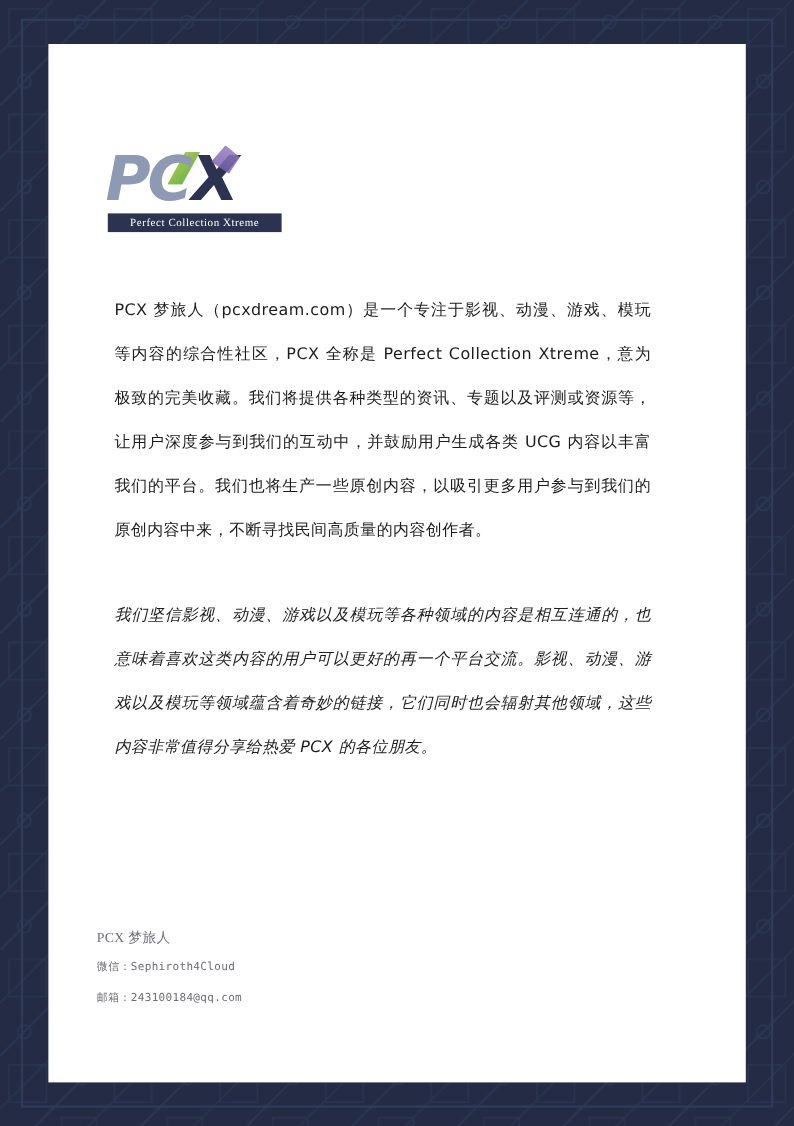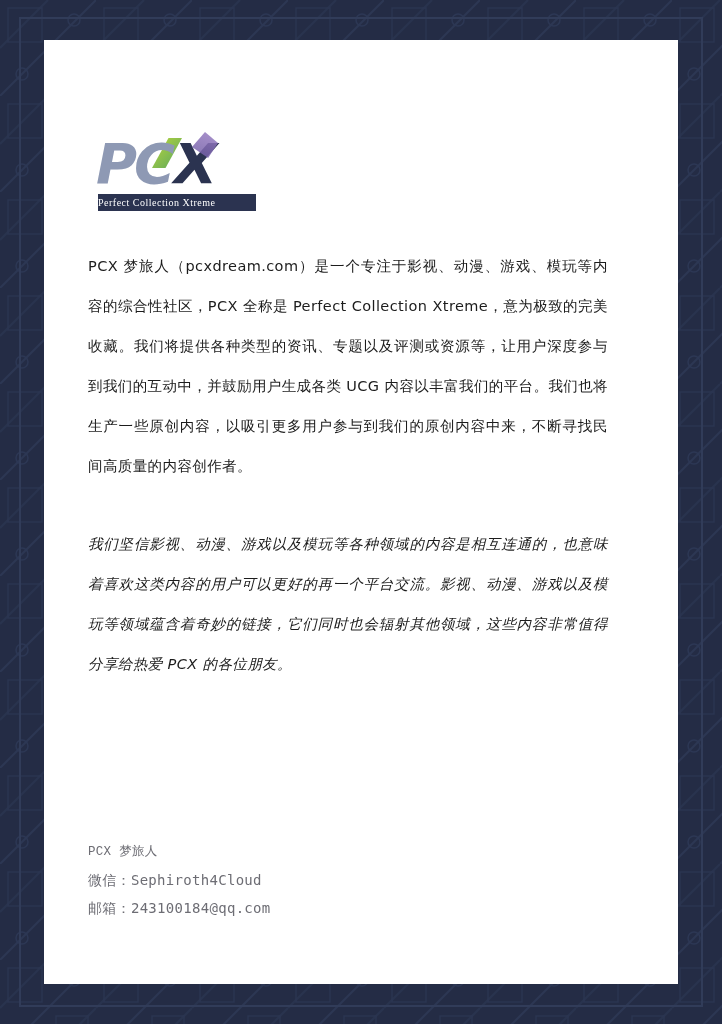--- a/index.html
+++ b/index.html
@@ -89,61 +89,62 @@
     left: 2px;
     top: 58px;
     width: 158px;
     height: 17px;
     background: #2b3350;
     color: #ffffff;
     font-family: "Liberation Serif", serif;
     font-size: 10px;
     line-height: 17px;
     letter-spacing: 0.5px;
+    text-align: center;
     white-space: nowrap;
     box-sizing: border-box;
   }
 
   
   #body-text {
     position: absolute;
     left: 44px;
     top: 206px;
     width: 520px;
   }
   .para {
     font-family: "DejaVu Sans", "Liberation Sans", sans-serif;
     font-size: 14.5px;
     line-height: 40px;
     color: #1c1c1c;
     text-align: justify;
     text-justify: inter-character;
-    margin: 0;
+    margin: 16px;
     letter-spacing: 0.4px;
   }
   .para.first { text-indent: 0; }
   .para.second { margin-top: 38px; font-style: italic; }
 
   
   #signature {
     position: absolute;
     left: 44px;
     top: 798px;
     width: 420px;
   }
   .sig-line {
     font-family: "DejaVu Sans Mono", "Liberation Mono", monospace;
-    font-size: 14px;
+    font-size: 10px;
     line-height: 28px;
     color: #6d6d74;
     letter-spacing: 0.3px;
     white-space: nowrap;
   }
   .sig-line.name {
-    font-family: Liberation Mono, monospace;
+    font-family: Liberation Serif, serif;
     font-size: 12.5px;
     color: #6d6d74;
   }
 </style>
 </head>
 <body>
 
 <div id="page-bg">
   <svg class="pattern" width="722" height="1024" viewBox="0 0 722 1024" preserveAspectRatio="none">
     <defs>

